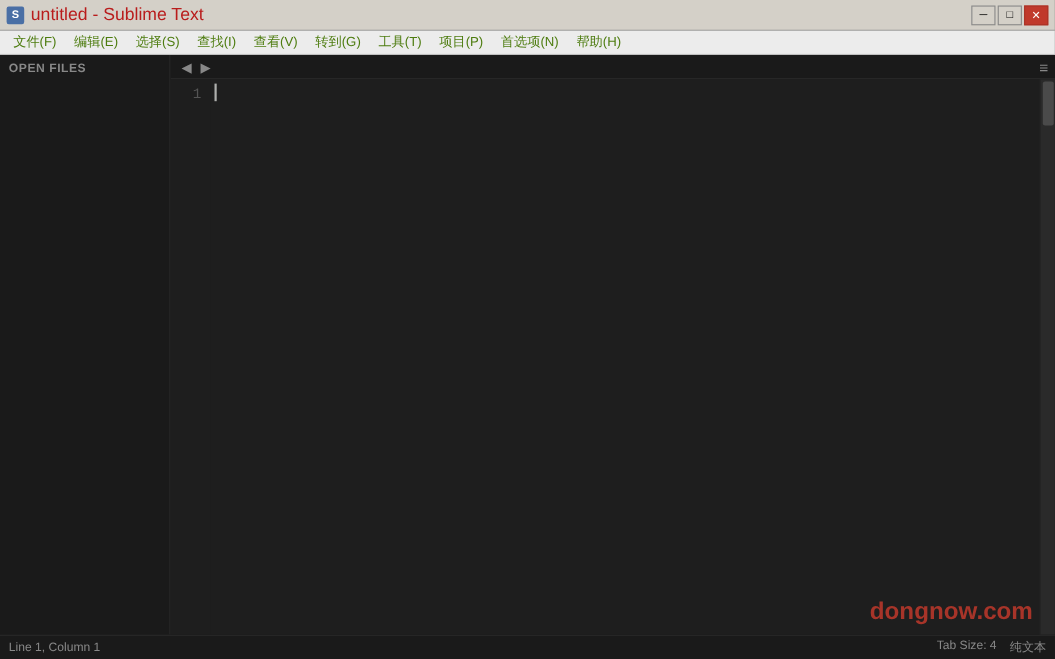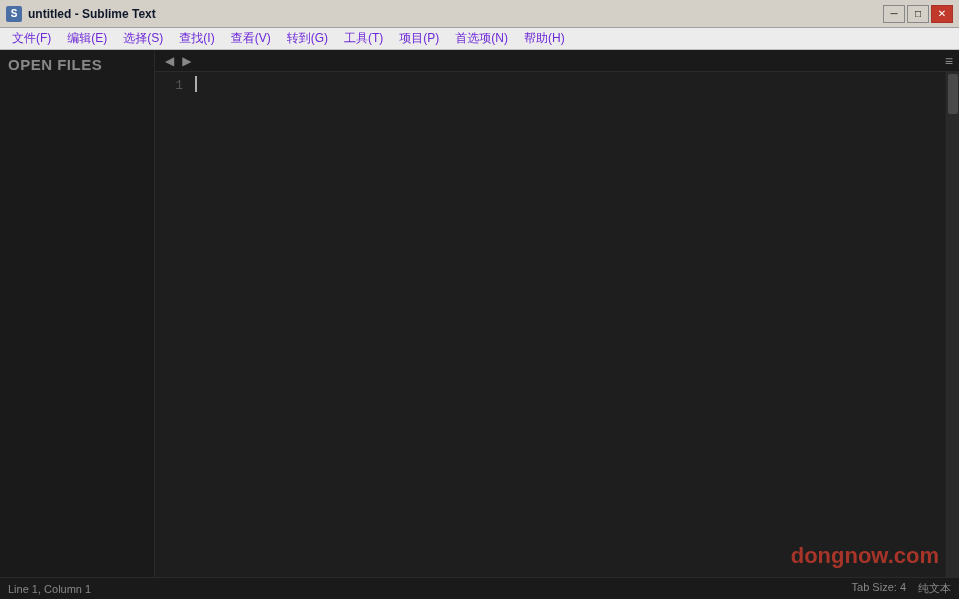--- a/index.html
+++ b/index.html
@@ -37,23 +37,23 @@
       background: #4a6fa5;
       border-radius: 2px;
       display: flex;
       align-items: center;
       justify-content: center;
       font-size: 10px;
       color: white;
       font-weight: bold;
     }
     #title-text {
-      font-size: 12px;
-      color: #0f172a;
-      font-weight: bold;
+      font-size: 16px;
+      color: #b91c1c;
+      font-weight: normal;
     }
     #title-controls {
       display: flex;
       gap: 2px;
     }
     .title-btn {
       width: 22px;
       height: 18px;
       border: 1px solid #888;
       background: #d4d0c8;
@@ -76,21 +76,21 @@
       background: #ececec;
       display: flex;
       align-items: center;
       padding: 0 4px;
       border-bottom: 1px solid #c0c0c0;
       flex-shrink: 0;
     }
     .menu-item {
       padding: 2px 8px;
       font-size: 12px;
-      color: #6d28d9;
+      color: #4d7c0f;
       cursor: pointer;
       white-space: nowrap;
     }
 
     
     #main-content {
       display: flex;
       flex: 1;
       overflow: hidden;
     }
@@ -99,21 +99,21 @@
     #sidebar {
       width: 155px;
       background: #1a1a1a;
       flex-shrink: 0;
       display: flex;
       flex-direction: column;
       border-right: 1px solid #2a2a2a;
     }
     #sidebar-header {
       padding: 6px 8px;
-      font-size: 15px;
+      font-size: 11px;
       font-weight: bold;
       color: #888;
       letter-spacing: 0.5px;
       text-transform: uppercase;
       flex-shrink: 0;
     }
 
     
     #editor-area {
       flex: 1;

